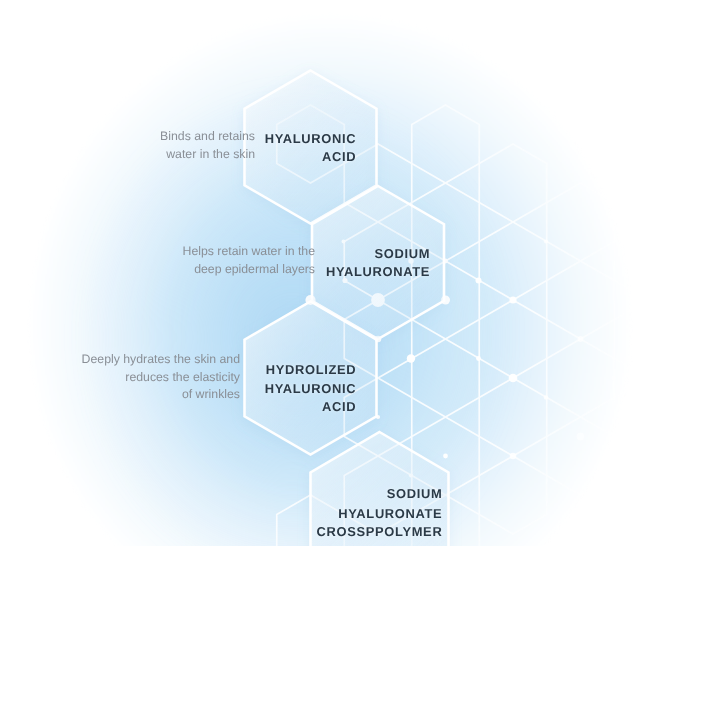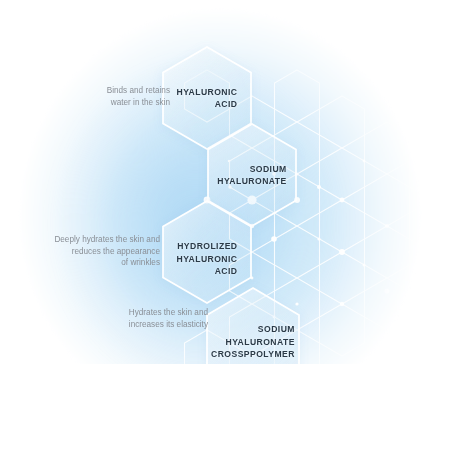--- a/index.html
+++ b/index.html
@@ -211,36 +211,36 @@
     <polygon points="253,288 299,315 299,369 253,396 207,369 207,315" fill="url(#hexFill2)" stroke="#ffffff" stroke-width="1.7" filter="url(#softShadow)"></polygon>
   </svg>
 
   <div class="desc" style="left:48px; top:85px; width:122px;">Binds and retains
 water in the skin</div>
   <div class="hex" style="left:163px; top:47px; width:88px; height:102px;">
     <span class="hexlabel">HYALURONIC
 ACID</span>
   </div>
 
+  <div class="desc" style="left:60px; top:162px; width:150px;">Helps retain water in the
+deep epidermal layers</div>
   <div class="hex" style="left:208px; top:124px; width:88px; height:102px;">
     <span class="hexlabel">SODIUM
 HYALURONATE</span>
   </div>
 
   <div class="desc" style="left:12px; top:234px; width:148px;">Deeply hydrates the skin and
-reduces the appearance
+reduces the elasticity
 of wrinkles</div>
   <div class="hex" style="left:163px; top:208px; width:88px; height:102px;">
     <span class="hexlabel">HYDROLIZED
 HYALURONIC
 ACID</span>
   </div>
 
-  <div class="desc" style="left:62px; top:307px; width:146px;">Hydrates the skin and
-increases its elasticity</div>
   <div class="hex" style="left:207px; top:288px; width:92px; height:108px;">
     <span class="hexlabel">SODIUM
 HYALURONATE
 CROSSPPOLYMER</span>
   </div>
 
   <div class="divider"></div>
 
 </div>
 

